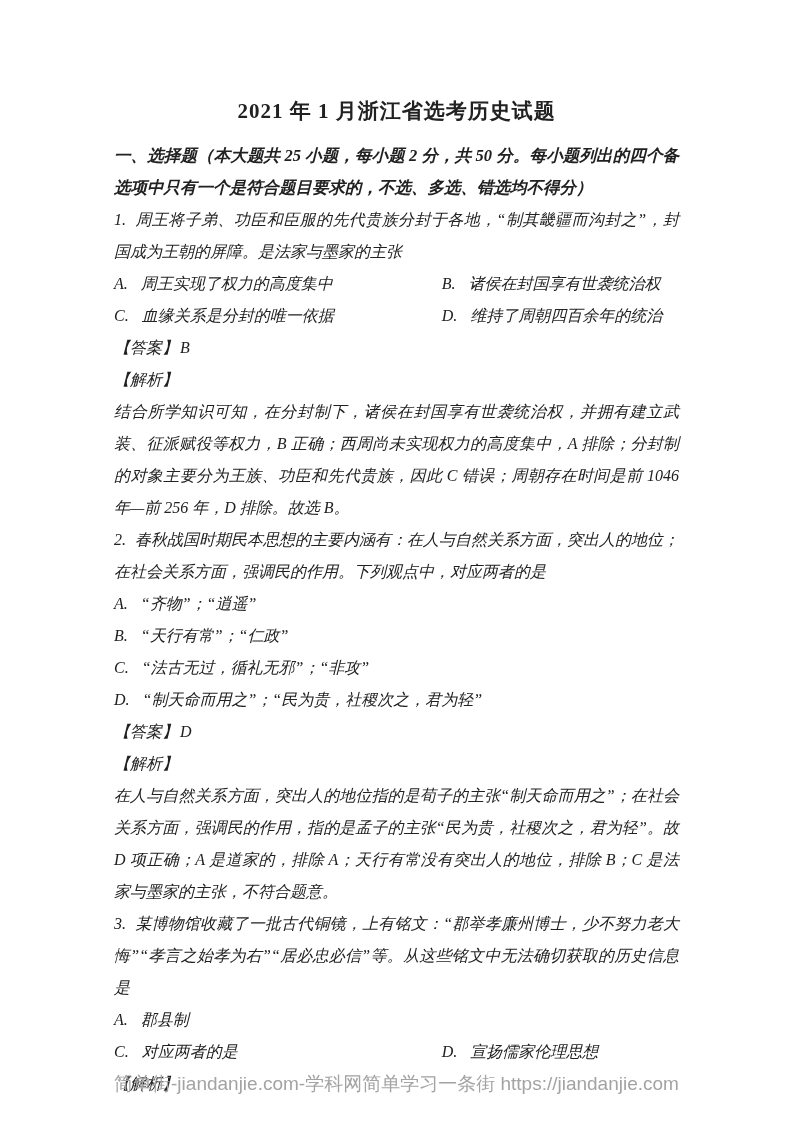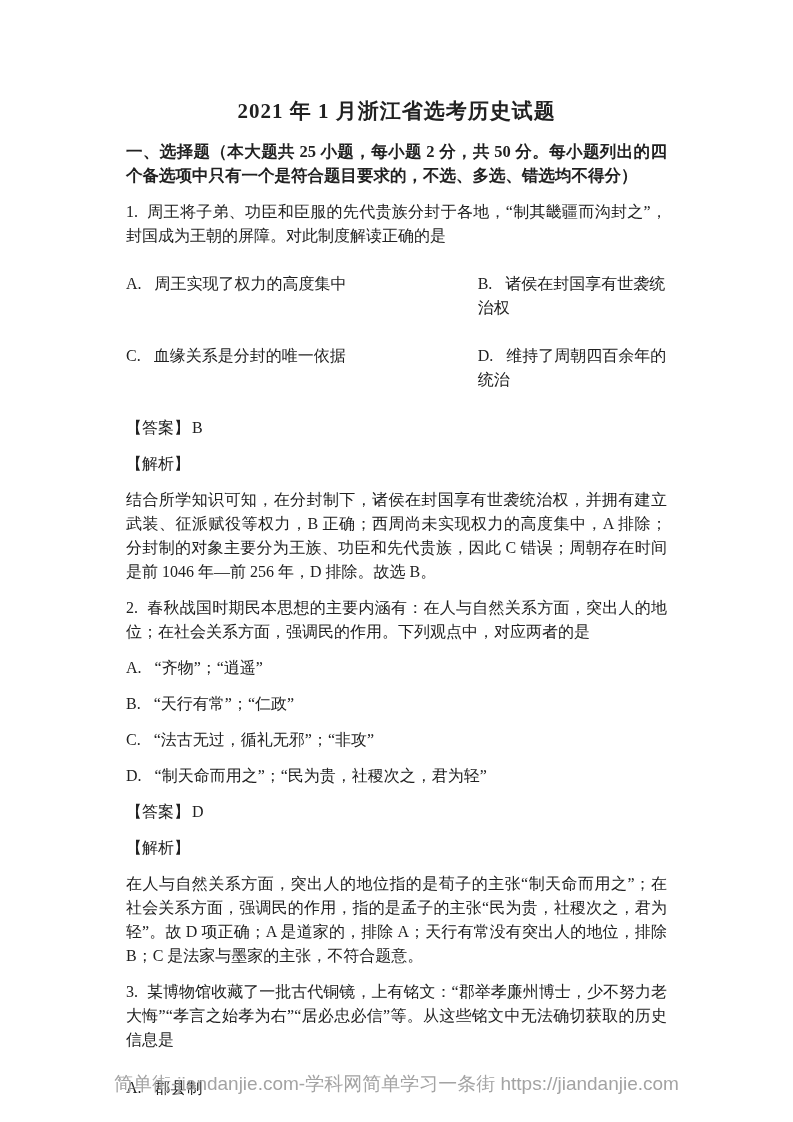--- a/index.html
+++ b/index.html
@@ -18,23 +18,24 @@
   }
   .title {
     font-size: 21px;
     font-weight: bold;
     text-align: center;
     margin: 0 0 14px 0;
     line-height: 30px;
     letter-spacing: 1px;
   }
   p {
-    margin: 12px;
+    margin: 0;
     font-size: 16px;
-    line-height: 24px;
+    line-height: 32px;
+    font-style: italic;
   }
   .section-heading {
     font-weight: bold;
     font-size: 16.5px;
     text-align: justify;
     text-justify: inter-ideograph;
   }
   .stem, .analysis {
     text-align: justify;
     text-justify: inter-ideograph;
@@ -62,21 +63,21 @@
 <body>
 
 <div class="doc">
 
   <h1 class="title">2021 年 1 月浙江省选考历史试题</h1>
 
   <p class="section-heading">一、选择题（本大题共 25 小题，每小题 2 分，共 50 分。每小题列出的四个备选项中只有一个是符合题目要求的，不选、多选、错选均不得分）</p>
 
   <div>
     <p class="stem">
-      <span class="qnum">1.</span><span>周王将子弟、功臣和臣服的先代贵族分封于各地，“制其畿疆而沟封之”，封国成为王朝的屏障。对此制度解读正确的是</span>
+      <span class="qnum">1.</span><span>周王将子弟、功臣和臣服的先代贵族分封于各地，“制其畿疆而沟封之”，封国成为王朝的屏障。是法家与墨家的主张</span>
     </p>
     <div class="opt-row">
       <p class="opt-left">
         <span class="olabel">A.</span><span>周王实现了权力的高度集中</span>
       </p>
       <p class="opt-right">
         <span class="olabel">B.</span><span>诸侯在封国享有世袭统治权</span>
       </p>
     </div>
     <div class="opt-row">

